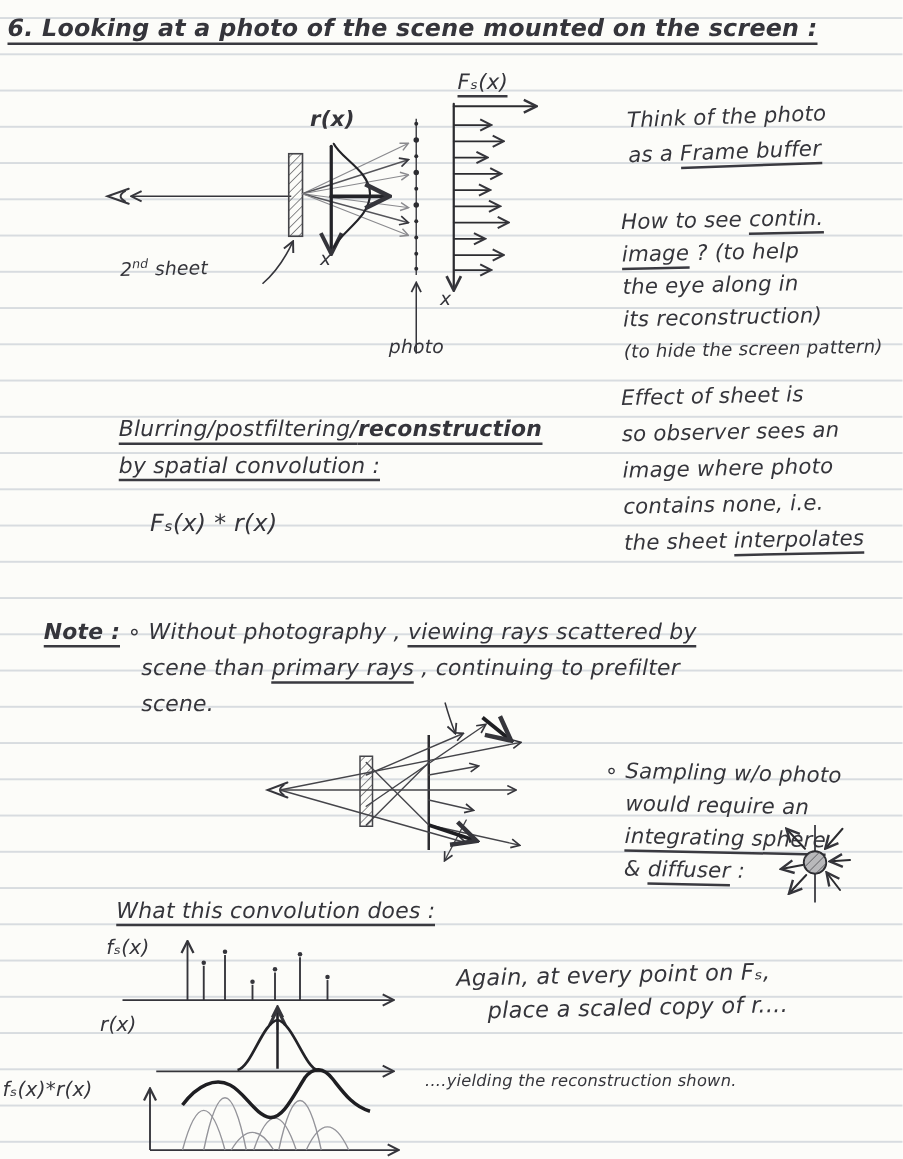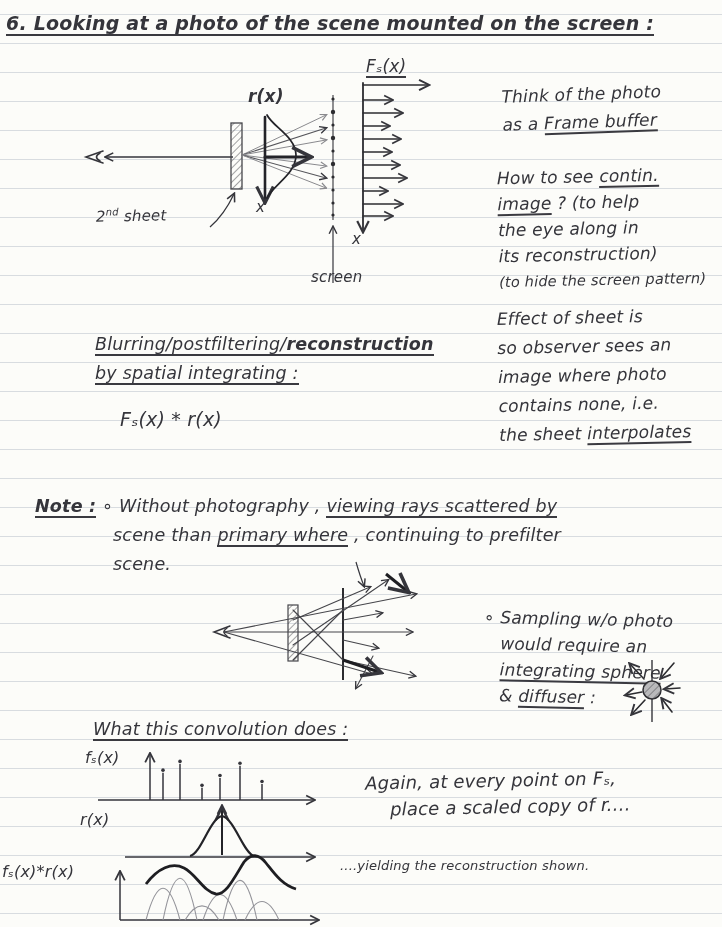--- a/index.html
+++ b/index.html
@@ -107,21 +107,21 @@
 
   <div class="hw" style="left:366px;top:56px;font-size:17px">
     <span class="u">Fₛ(x)</span>
   </div>
   <div class="hw" style="left:248px;top:86px;font-size:17px;font-weight:600">r(x)</div>
   <div class="hw" style="left:256px;top:198px;font-size:15px">x</div>
   <div class="hw" style="left:352px;top:230px;font-size:15px">x</div>
   <div class="hw rot-1" style="left:96px;top:206px;font-size:15px">
     <span>2</span><sup style="font-size:10px">nd</sup><span> sheet</span>
   </div>
-  <div class="hw" style="left:311px;top:268px;font-size:15px">screen</div>
+  <div class="hw" style="left:311px;top:268px;font-size:15px">photo</div>
 
   <div class="block rot-2" style="left:502px;top:80px;font-size:17px;line-height:28px">
     <div>Think of the photo</div>
     <div><span>as a </span><span class="u">Frame buffer</span></div>
   </div>
 
   <div class="block rot-1" style="left:498px;top:163px;font-size:17px;line-height:26px">
     <div><span>How to see </span><span class="u">contin.</span></div>
     <div><span class="u">image</span><span> ?  (to help</span></div>
     <div>the eye along in</div>
@@ -132,31 +132,31 @@
   <div class="block rot-1" style="left:498px;top:303px;font-size:17px;line-height:29px">
     <div>Effect of sheet is</div>
     <div>so observer sees an</div>
     <div>image where photo</div>
     <div>contains none, i.e.</div>
     <div><span>the sheet </span><span class="u">interpolates</span></div>
   </div>
 
   <div class="block" style="left:95px;top:330px;font-size:17.5px;line-height:29px">
     <div><span class="u">Blurring/postfiltering/</span><span class="u bold">reconstruction</span></div>
-    <div><span class="u">by spatial integrating :</span></div>
+    <div><span class="u">by spatial convolution :</span></div>
   </div>
   <div class="hw" style="left:120px;top:408px;font-size:19px">Fₛ(x) * r(x)</div>
 
   <div class="block" style="left:35px;top:492px;font-size:17.5px;line-height:29px">
     <div>
       <span class="u bold">Note :</span>
       <span>∘</span>
       <span>Without photography , </span><span class="u">viewing rays scattered by</span>
     </div>
-    <div style="padding-left:78px"><span>scene than </span><span class="u">primary where</span><span> , continuing to prefilter</span></div>
+    <div style="padding-left:78px"><span>scene than </span><span class="u">primary rays</span><span> , continuing to prefilter</span></div>
     <div style="padding-left:78px">scene.</div>
   </div>
 
   <svg style="left:160px;top:560px" width="350" height="150" viewBox="0 0 350 150">
 
     <path d="M196,2 q4,14 8,24" fill="none" stroke="#35353b" stroke-width="1.2" marker-end="url(#mA)"></path>
     <line x1="226" y1="14" x2="247" y2="31" stroke="#1e1e22" stroke-width="3" marker-end="url(#mA)"></line>
 
     <g stroke="#35353b" stroke-width="1.5" fill="none" stroke-linecap="round">
       <path d="M70,66 L54,72 L70,78"></path>

